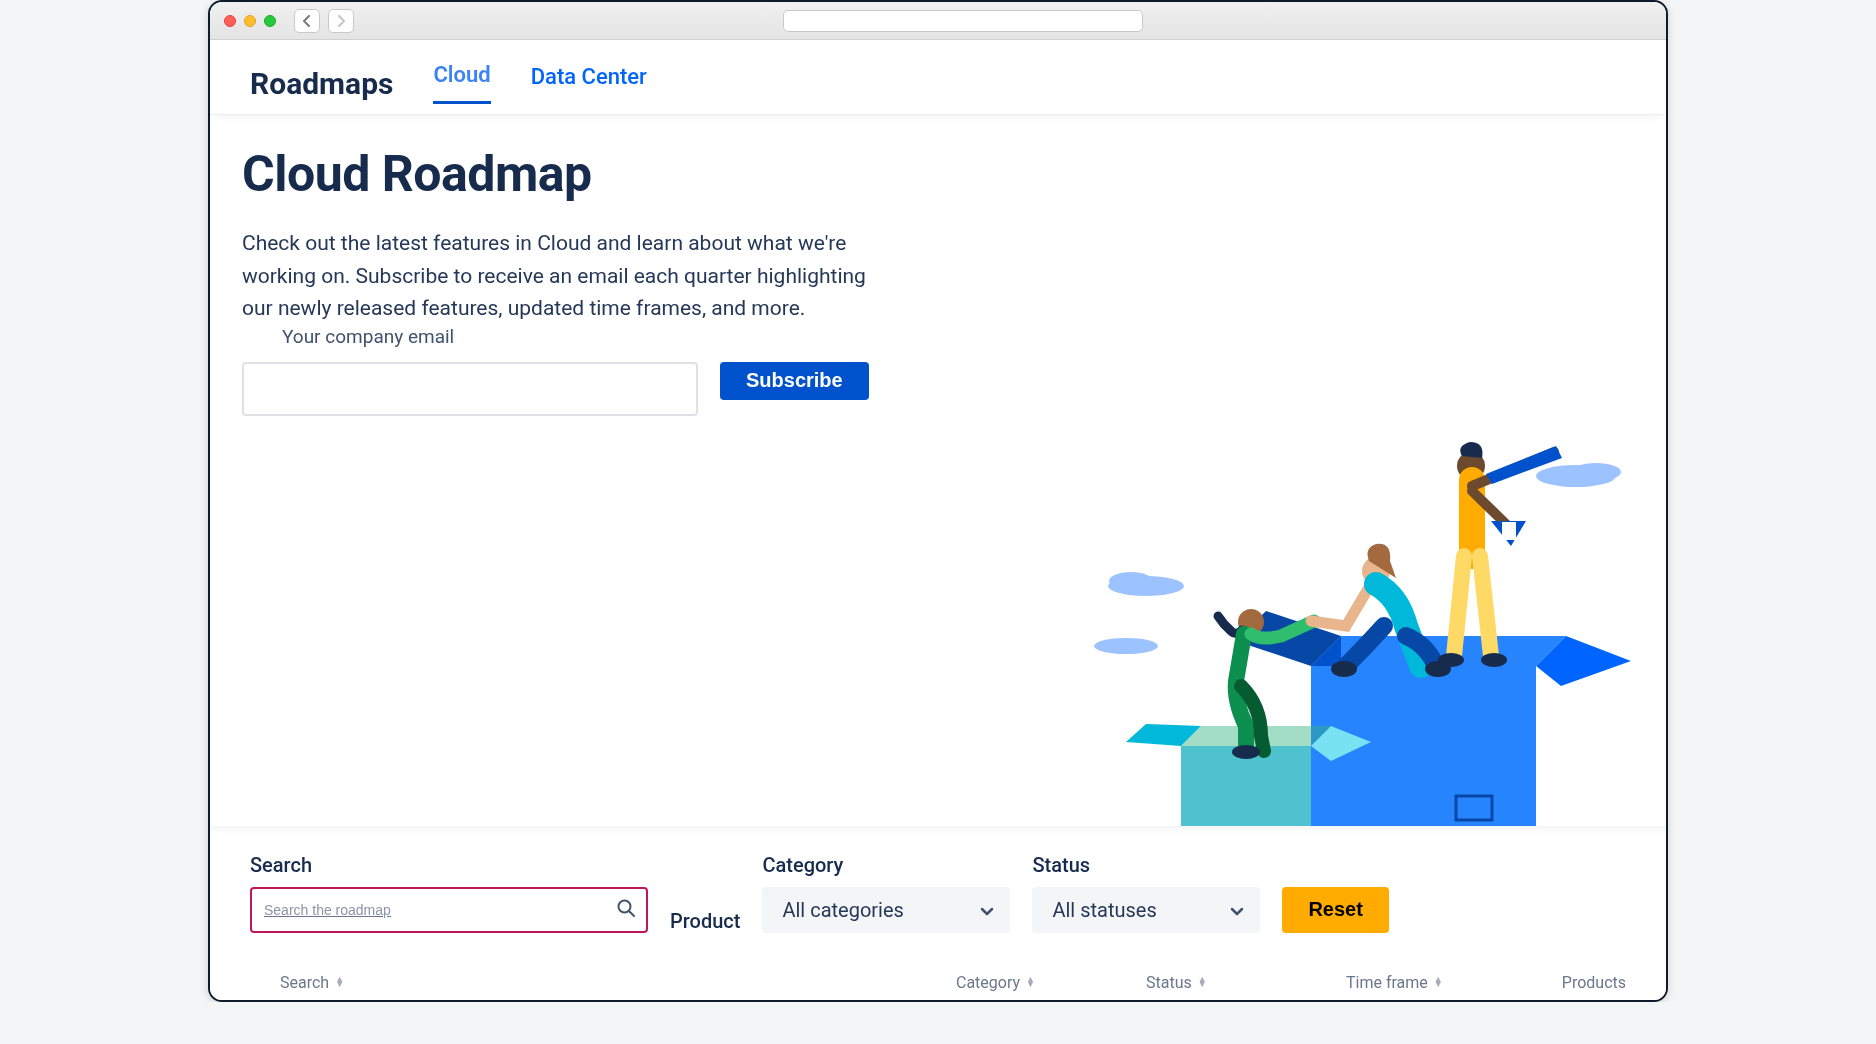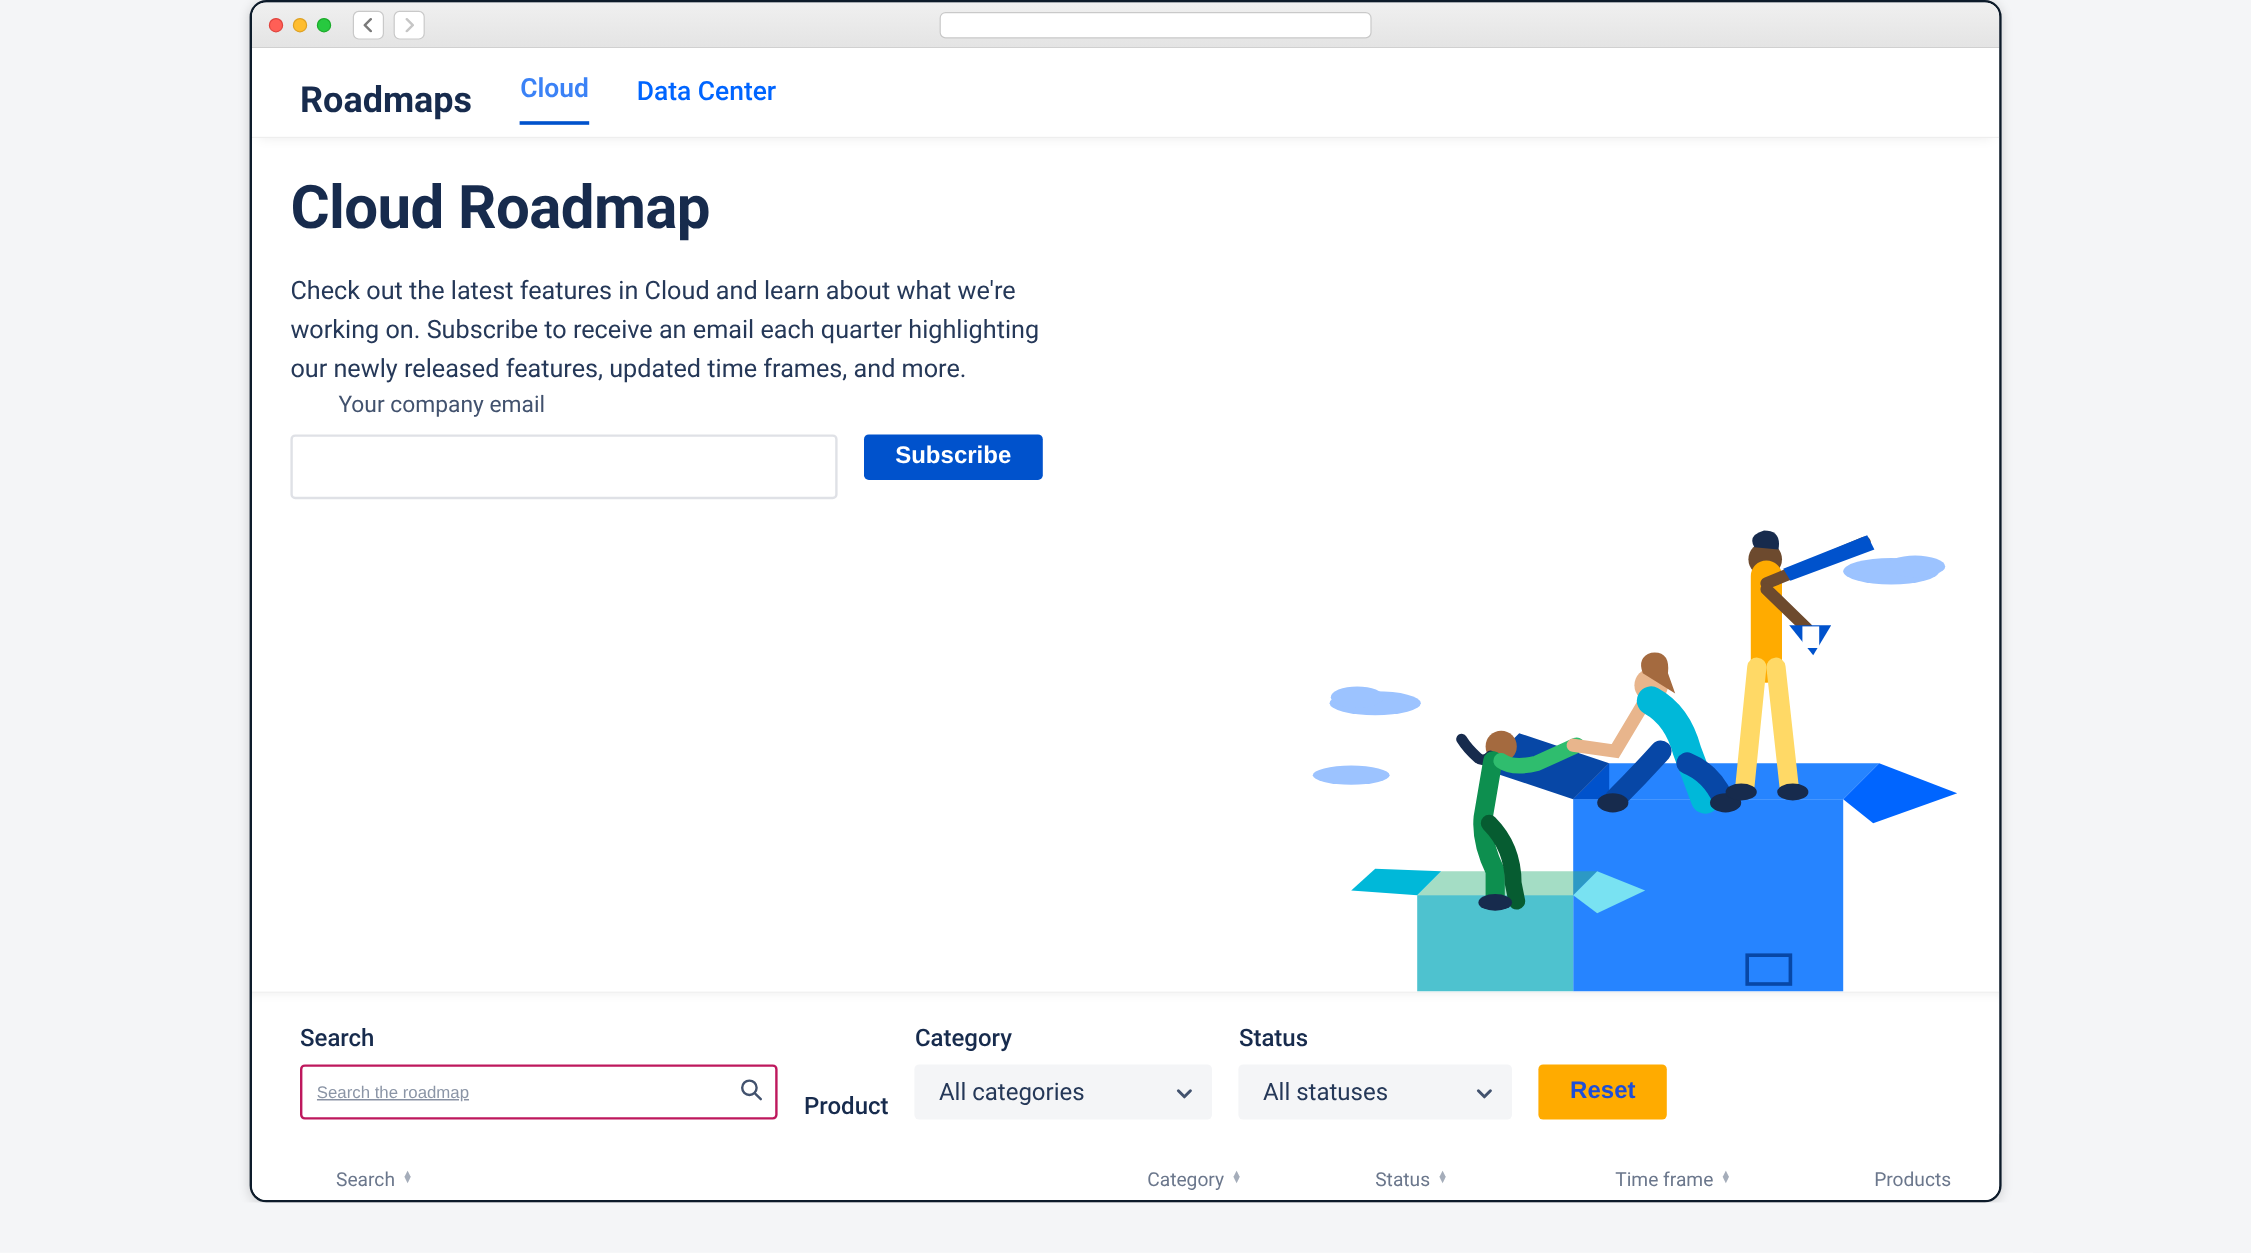--- a/index.html
+++ b/index.html
@@ -62,21 +62,21 @@
   .filters { background:#fff; padding: 26px 40px 12px 40px; border-top:1px solid rgba(0,0,0,0.03); box-shadow: inset 0 8px 10px -8px rgba(0,0,0,0.08);}
   .filter-row { display:flex; gap:22px; align-items:flex-end; }
   .filter-group { display:flex; flex-direction:column; gap:10px; }
   .filter-label { font-size:20px; color:#172B4D; font-weight:500;}
   .search-wrap { position:relative; width:398px;}
   .search-input { width:100%; height:46px; border:2px solid #be185d; border-radius:4px; font-size:14px; padding:0 44px 0 12px; color:#6B778C;text-decoration:underline;}
   .search-input::placeholder{ color:#8b95a6;}
   .search-ic { position:absolute; right:12px; top:50%; transform:translateY(-50%); color:#42526E;}
   .dropdown { height:46px; background:#F4F5F7; border:none; border-radius:4px; font-size:20px; color:#253858; padding:0 48px 0 20px; display:flex; align-items:center; position:relative; cursor:pointer; min-width:222px;}
   .chev { position:absolute; right:16px; top:50%; transform:translateY(-50%); color:#42526E;}
-  .reset-btn { background:#FFAB00; color:#1d4ed8; border:none; border-radius:4px; font-size:20px; font-weight:600; padding:0 26px; cursor:pointer; height:46px;}
+  .reset-btn { background:#FFAB00; color:#000000; border:none; border-radius:4px; font-size:20px; font-weight:600; padding:0 26px; cursor:pointer; height:46px;}
   .table-head { display:flex; padding: 28px 40px 8px 40px; font-size:16px; color:#6B778C;}
   .th { display:flex; align-items:center; gap:6px; }
   .sort-ic { display:inline-flex; flex-direction:column; line-height:5px; font-size:9px; color:#A5ADBA;}
   .th-update{ margin-left:30px; flex:1;}
   .th-cat { width:190px;}
   .th-status{ width:200px;}
   .th-time{ width:190px;}
   .th-prod{ width:90px; text-align:right; justify-content:flex-end;}
 </style>
 </head>

